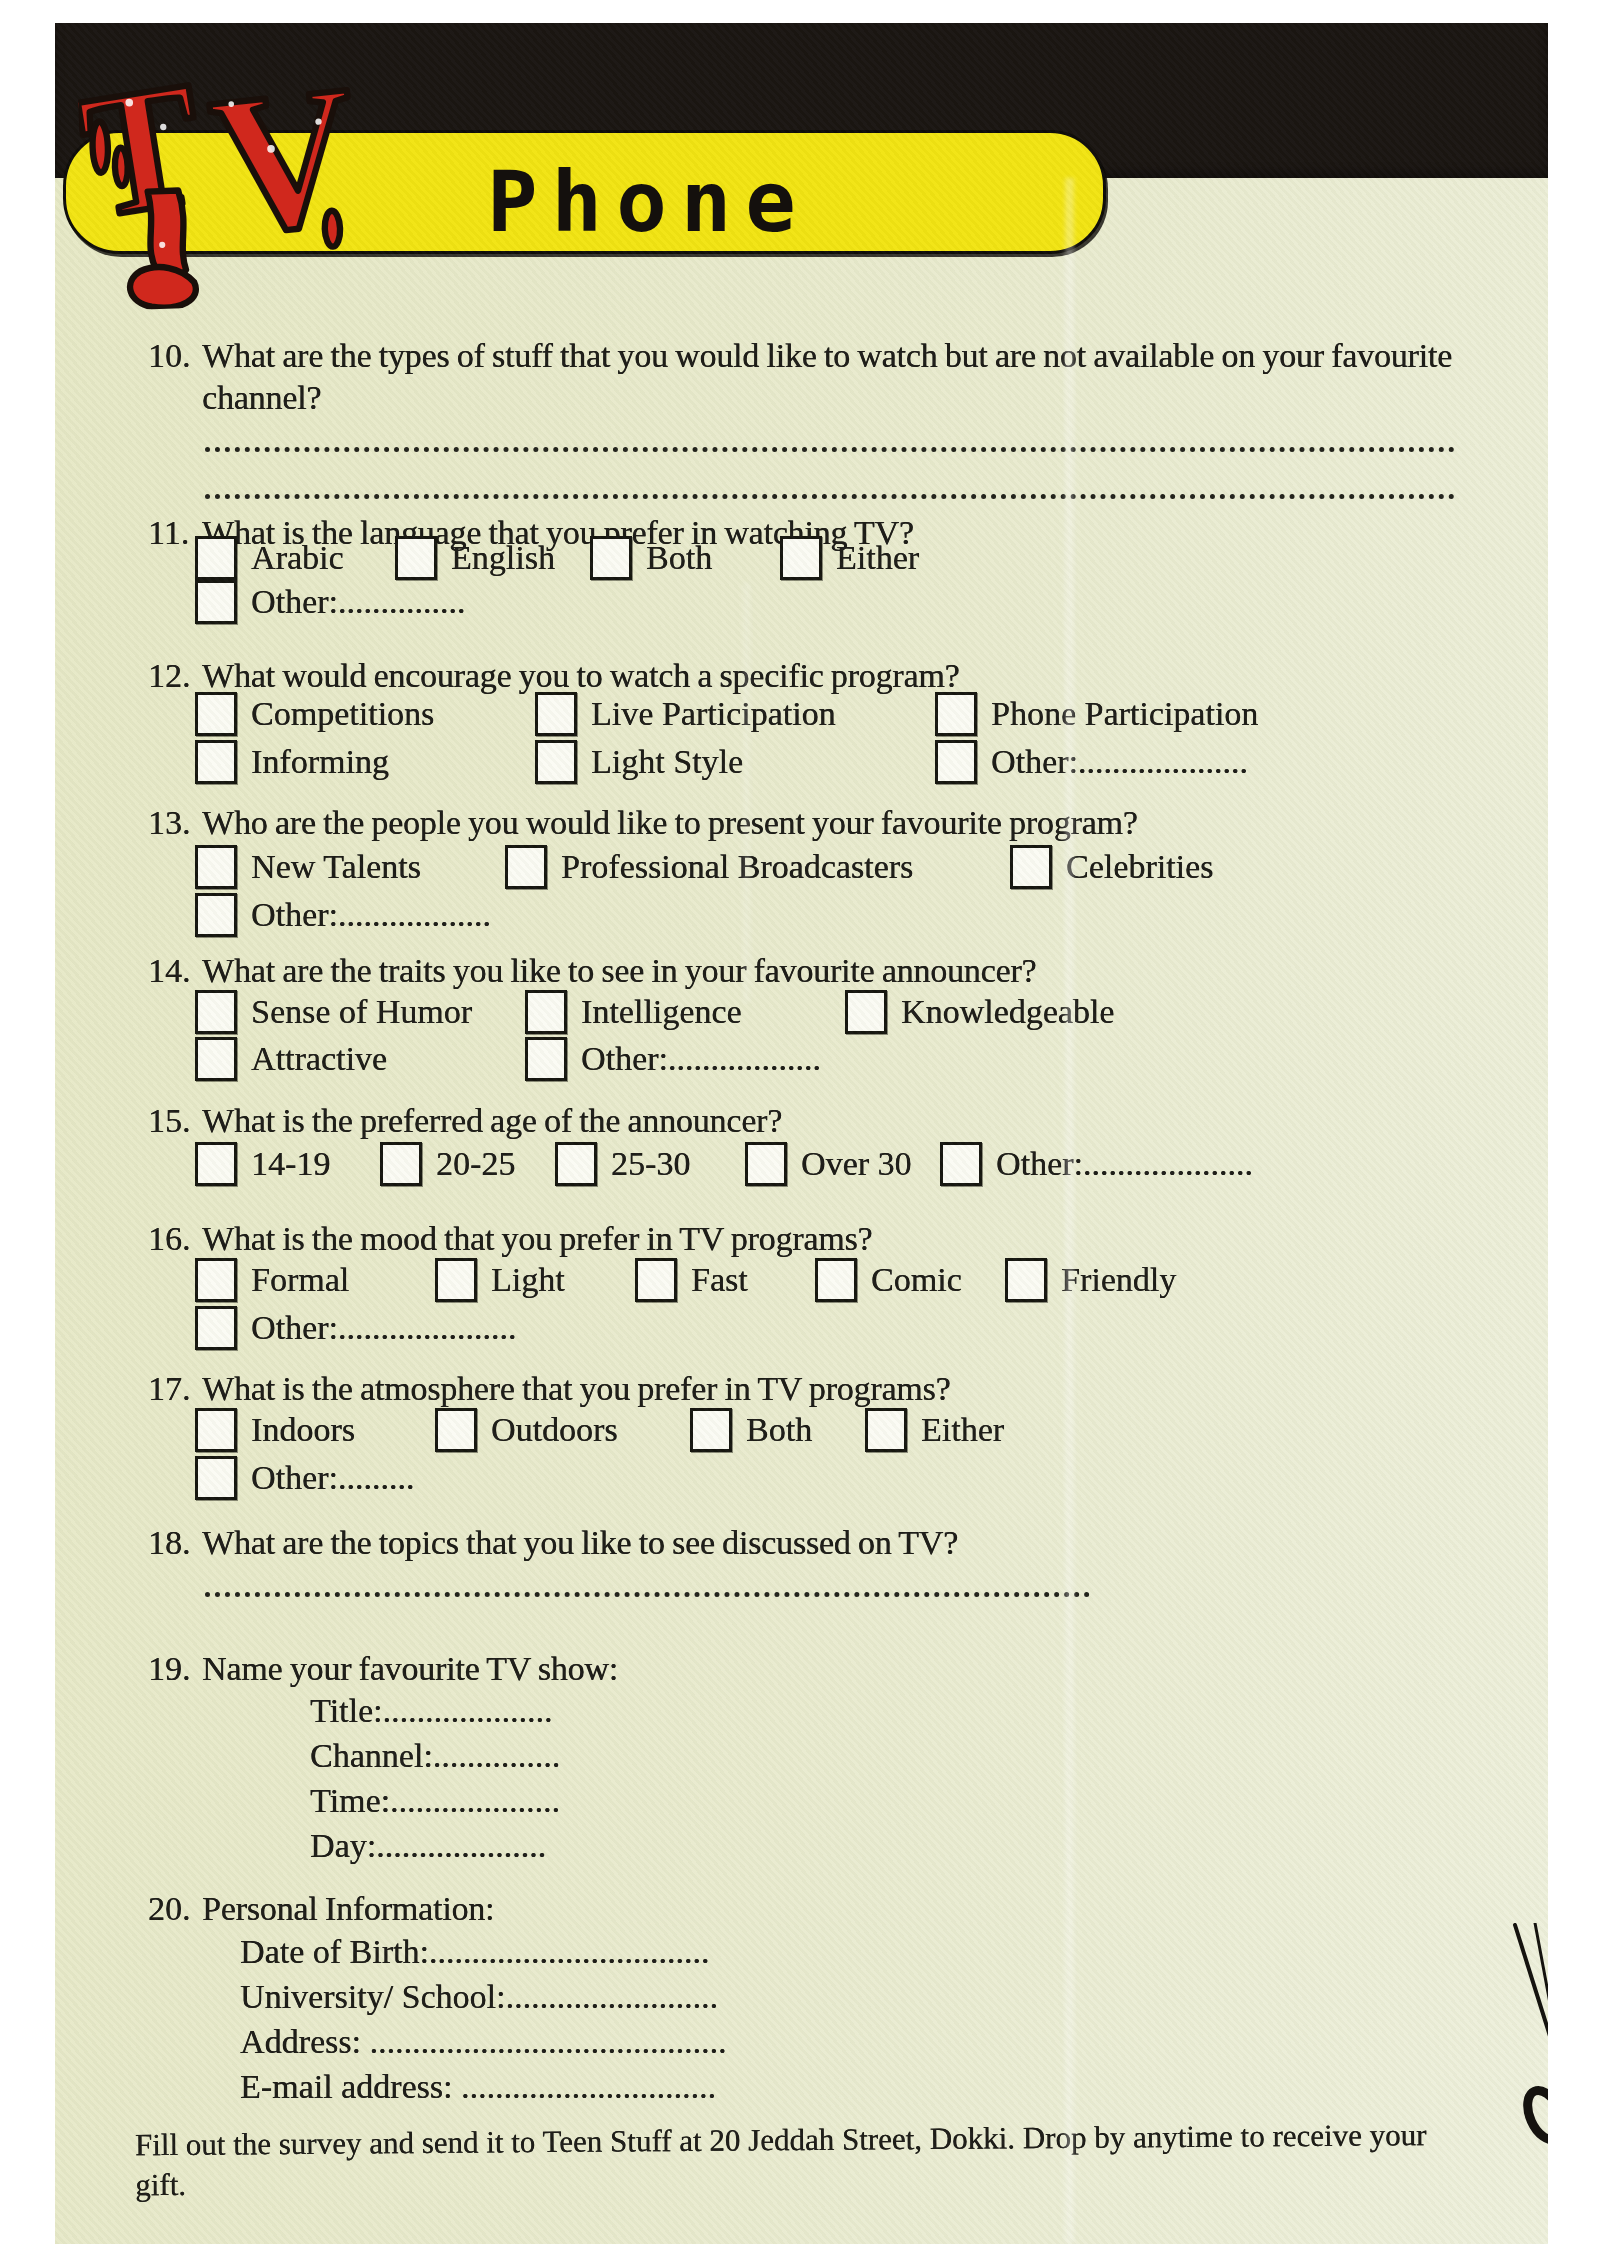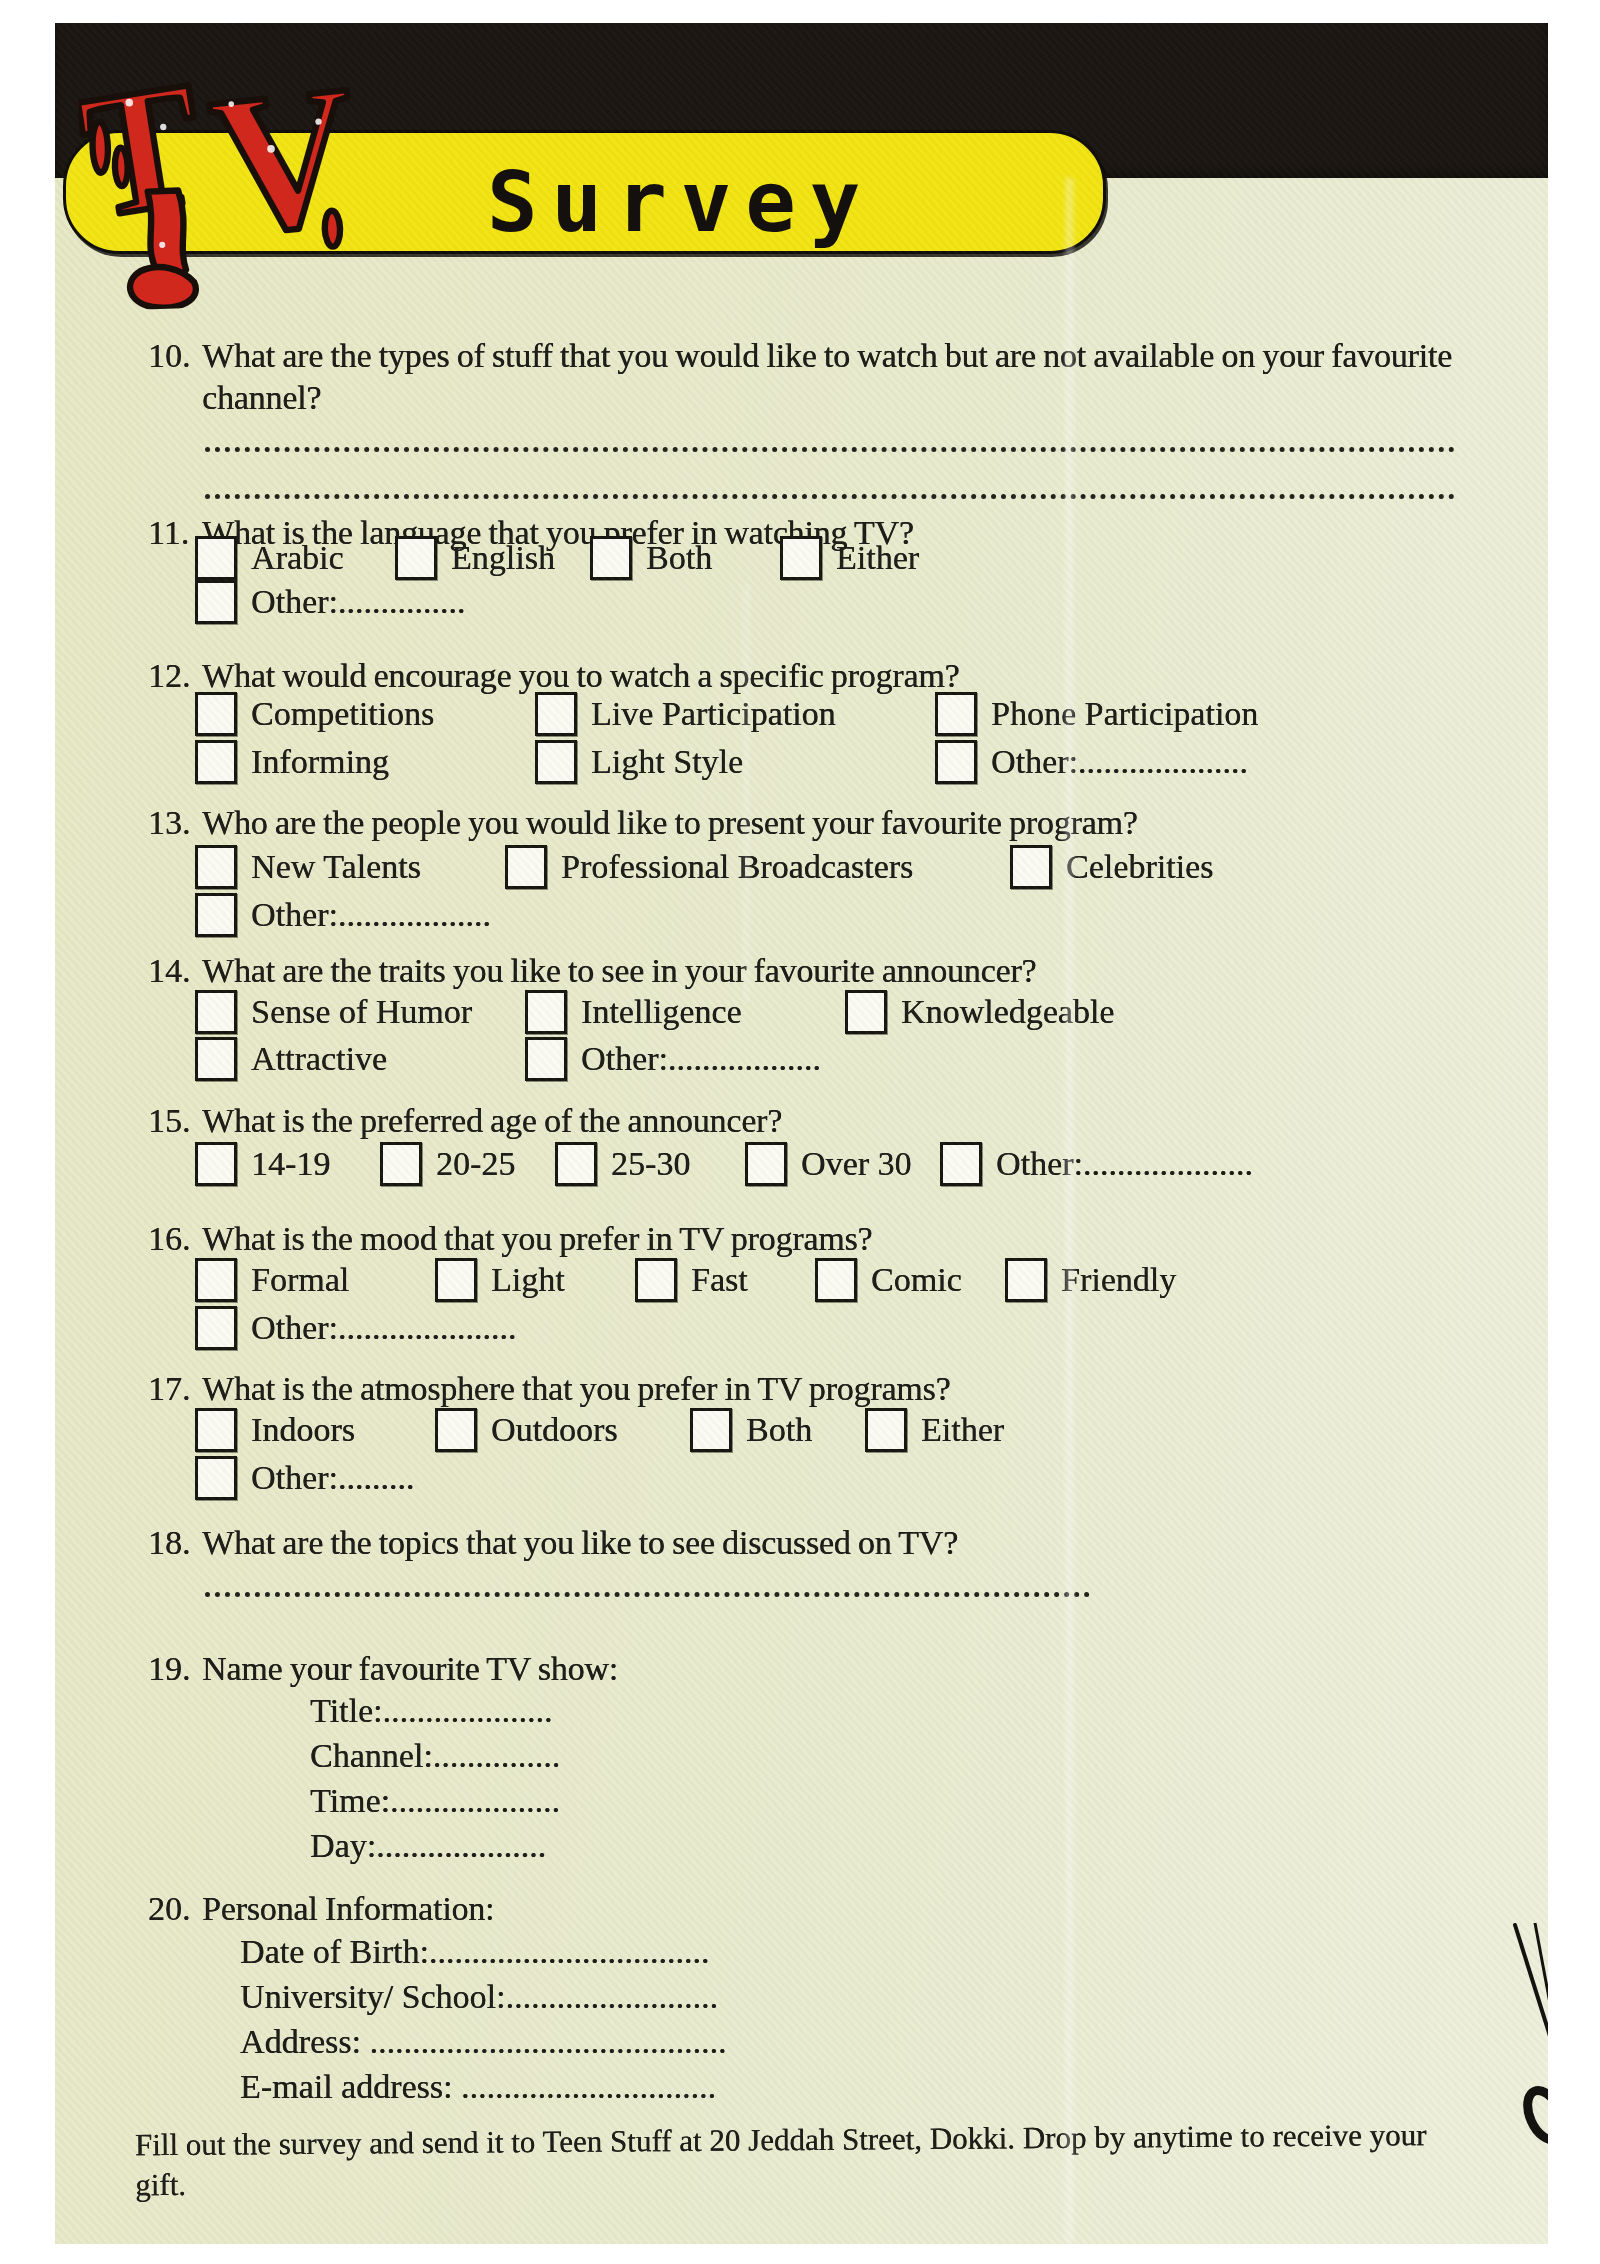--- a/index.html
+++ b/index.html
@@ -39,21 +39,21 @@
   .scissors{position:absolute;left:1432px;top:1900px;width:90px;height:240px;z-index:3;}
 </style>
 </head>
 <body>
 
 <div class="viewport">
   <div class="scan">
 
     <div class="banner"></div>
     <div class="pill"></div>
-    <span class="title">Survey</span>
+    <span class="title">Phone</span>
 
     <svg class="logo" viewBox="0 0 300 200" preserveAspectRatio="none">
       <g stroke="#190f0a" stroke-width="5" fill="#d0281d" stroke-linejoin="round">
         <text x="2" y="120" font-family="Liberation Serif, serif" font-weight="bold" font-size="138" transform="rotate(-7 60 70)">T</text>
         <text x="104" y="138" font-family="Liberation Serif, serif" font-weight="bold" font-size="155" transform="rotate(-4 180 80)">V</text>
         <ellipse cx="16" cy="72" rx="6" ry="20"></ellipse>
         <ellipse cx="32" cy="88" rx="5" ry="15"></ellipse>
         <path d="M52,108 C58,136 48,148 56,168 C60,180 74,180 80,170 C74,150 84,136 76,108 Z"></path>
         <path d="M44,170 C30,178 34,194 52,198 C74,202 92,194 86,180 C76,168 58,164 44,170 Z"></path>
         <ellipse cx="196" cy="142" rx="6" ry="14"></ellipse>

